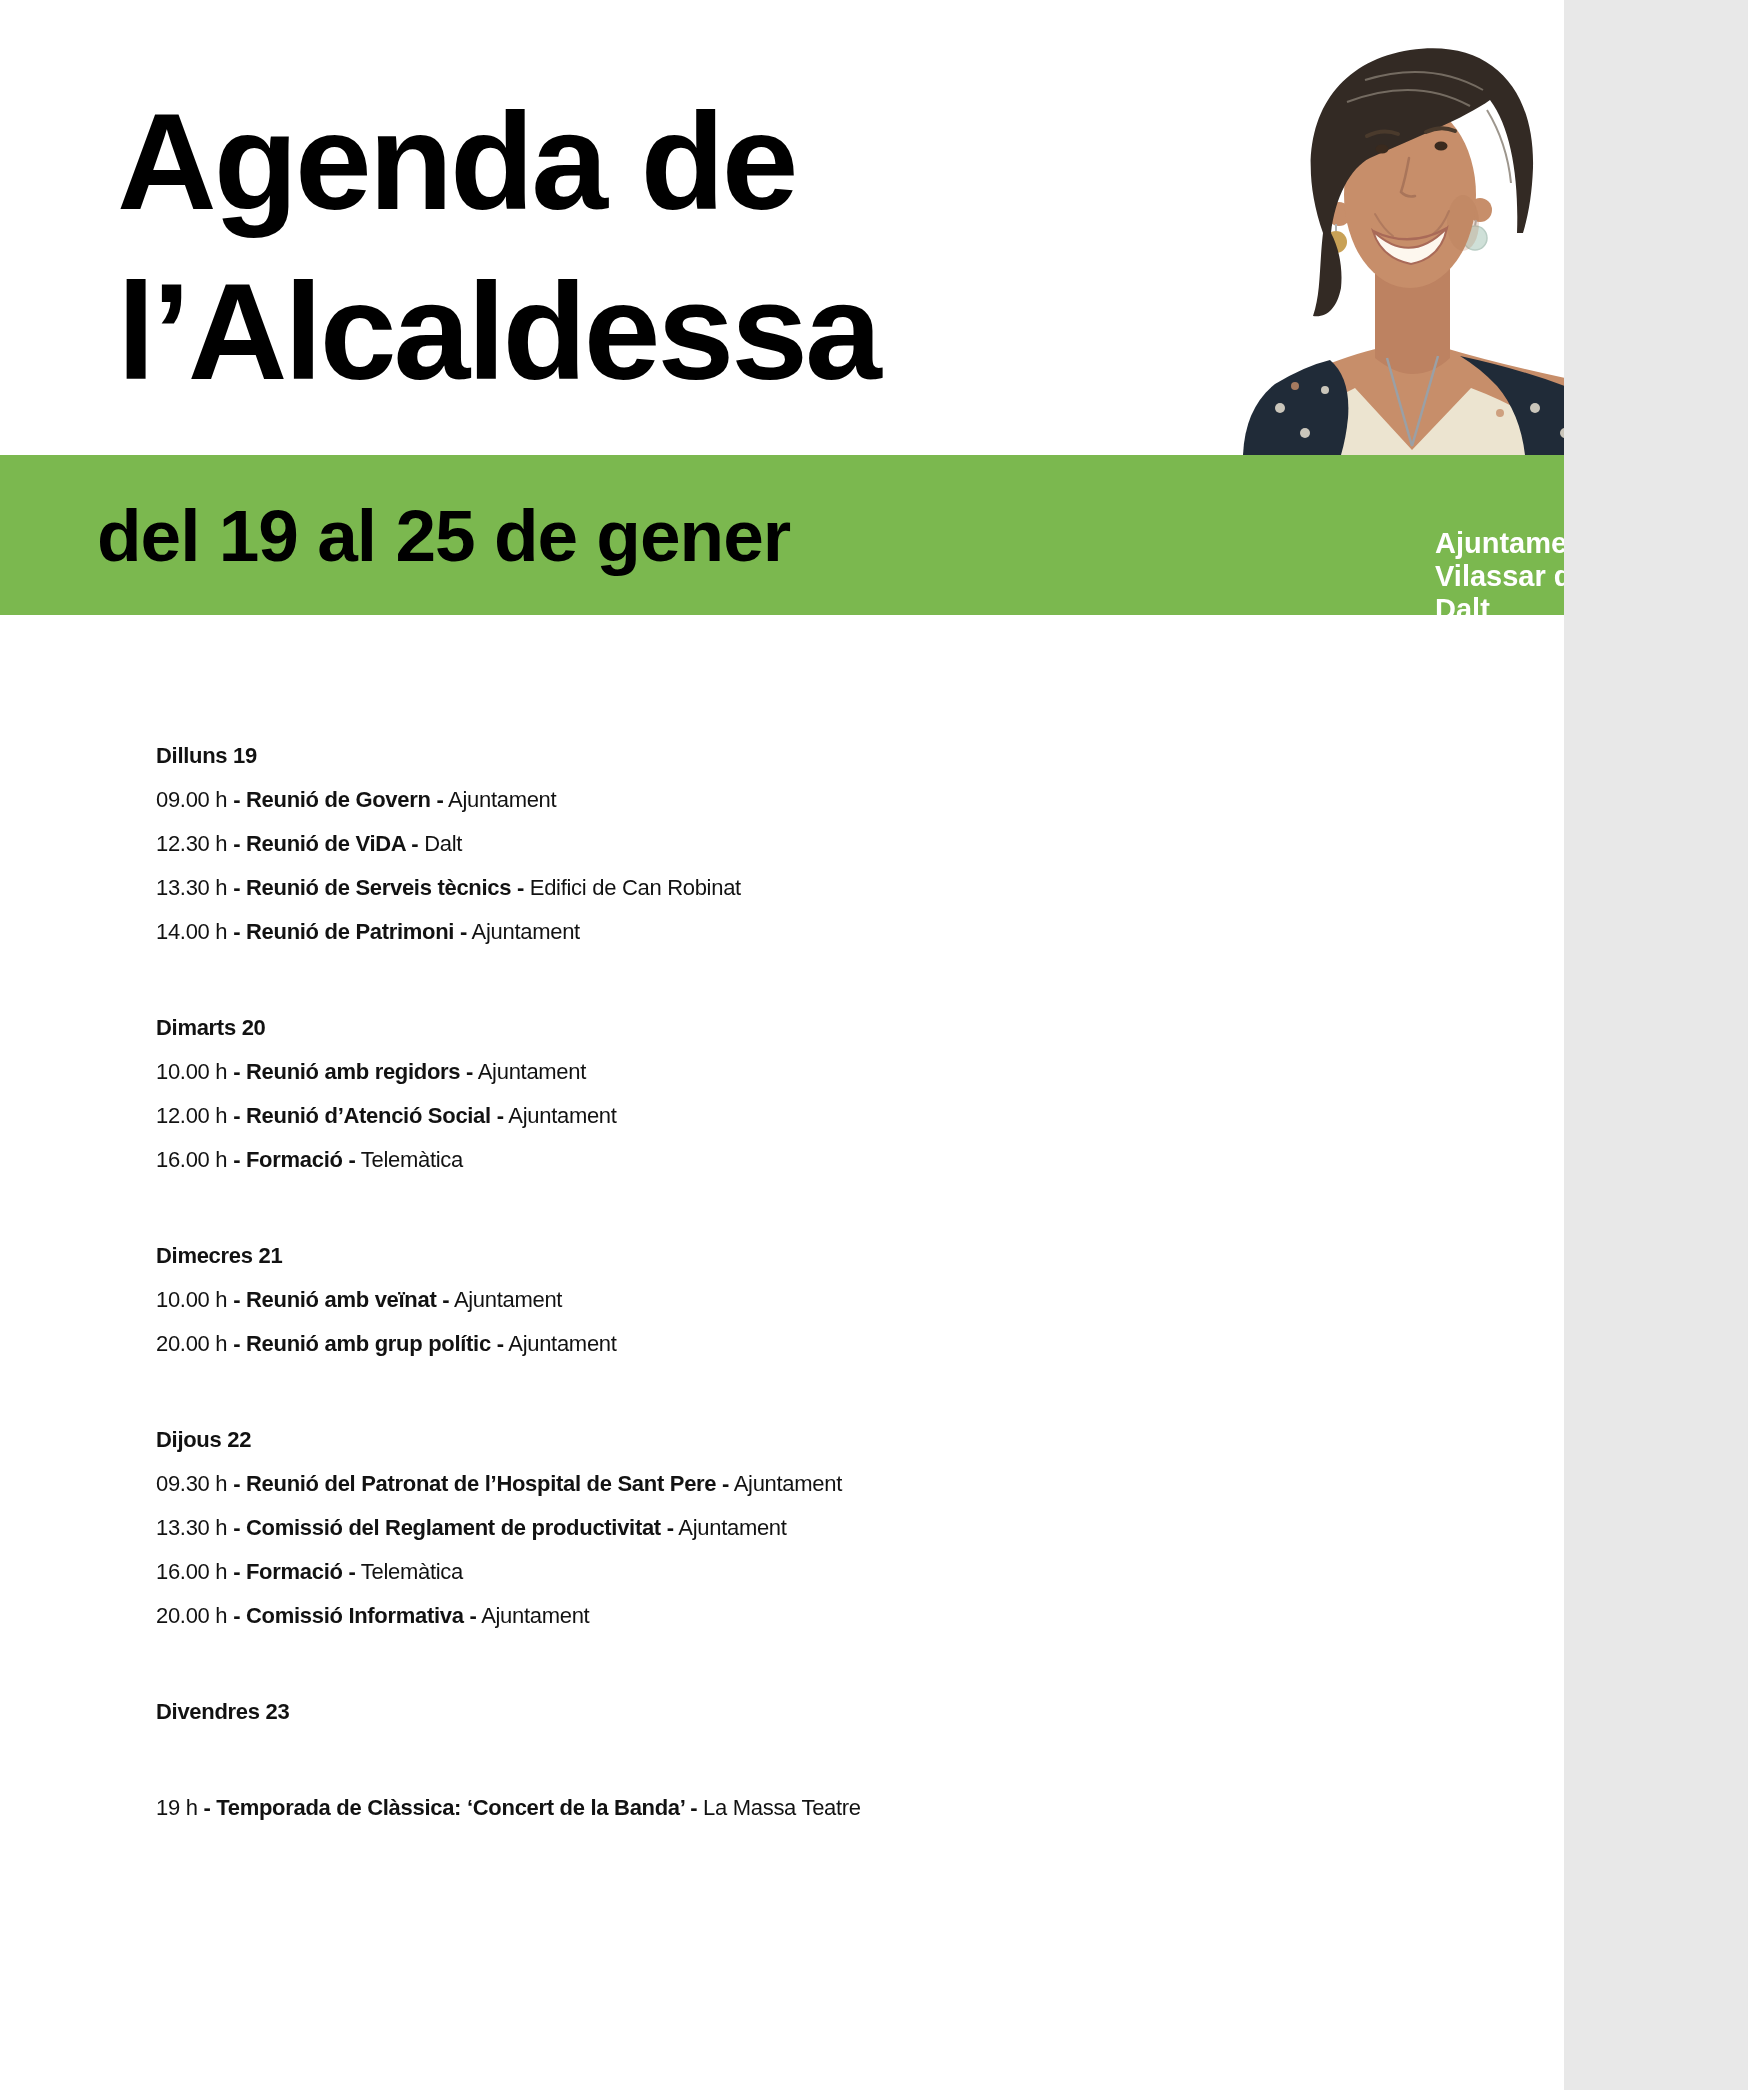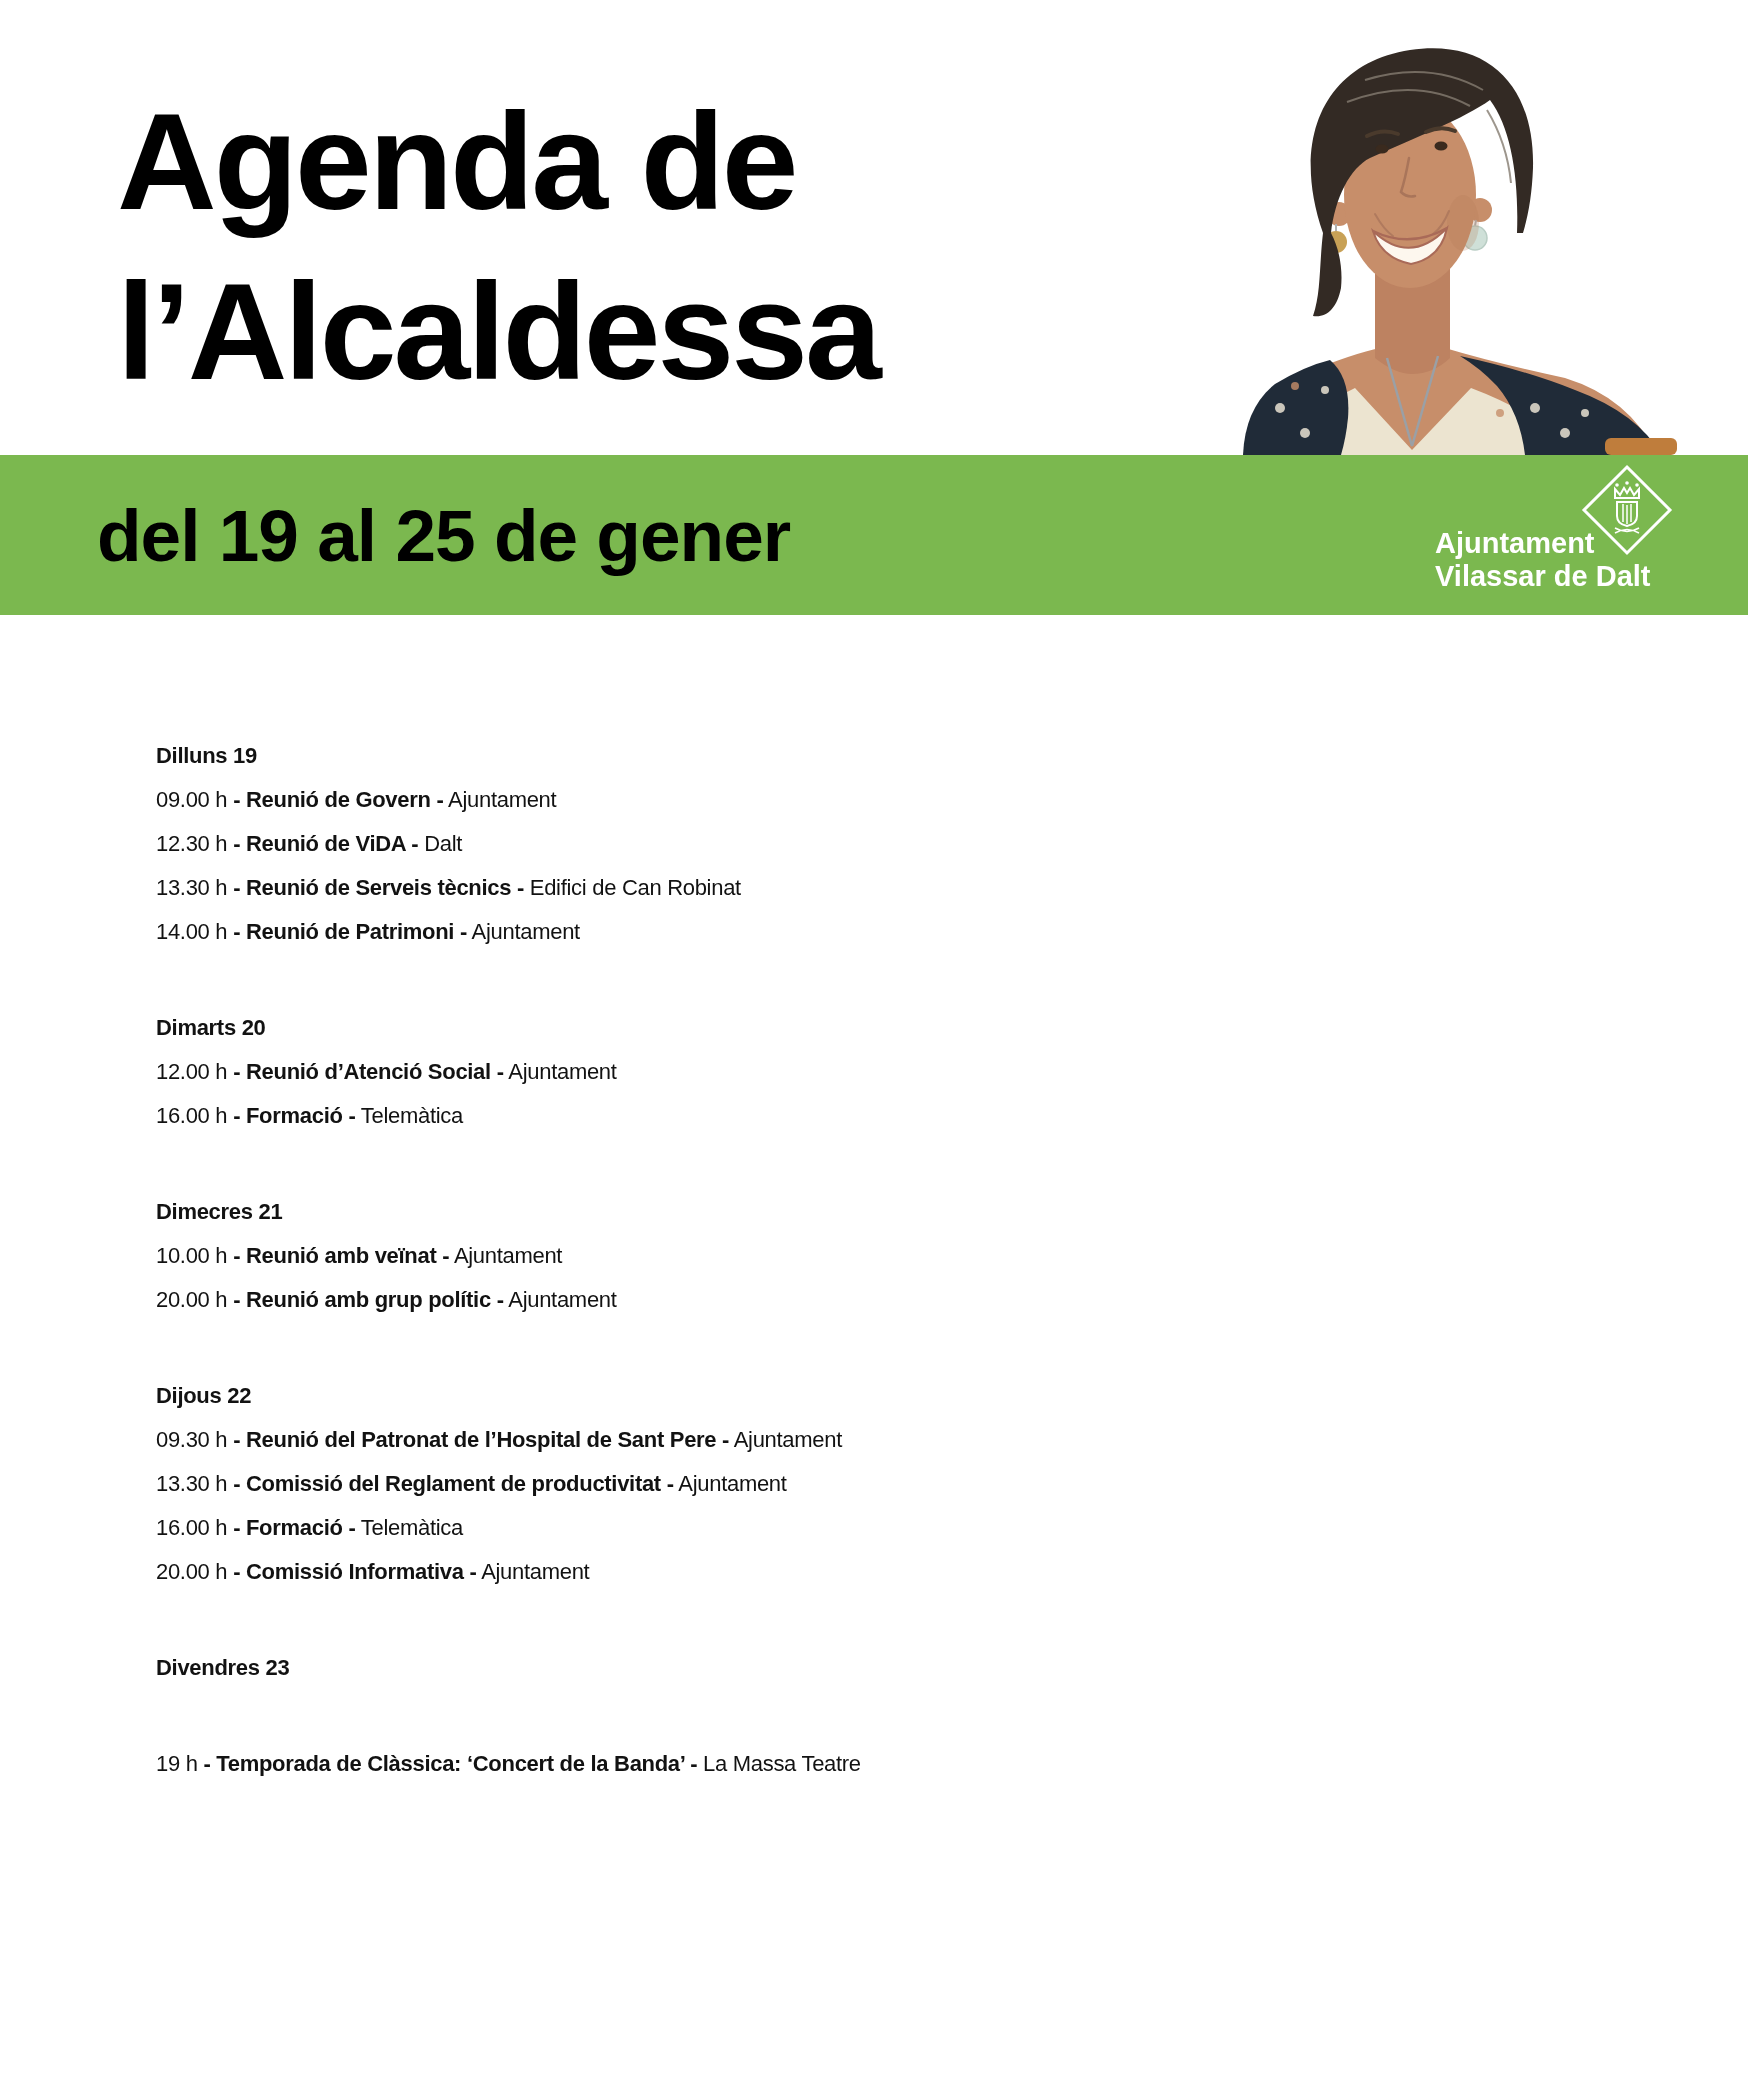--- a/index.html
+++ b/index.html
@@ -1,18 +1,18 @@
 <!DOCTYPE html>
 <html><head>
 <meta charset="utf-8">
 <style>
   html,body{margin:0;padding:0;background:#e8e8e8;}
   .page{
     position:relative;
-    width:1748px;height:2090px;
+    width:1564px;height:2090px;
     background:#ffffff;
     font-family:"Liberation Sans", sans-serif;
     overflow:hidden;
   }
   
   .title{
     position:absolute;left:117px;top:76px;margin:0;
     font-size:138px;line-height:170px;font-weight:bold;
     letter-spacing:-3px;color:#000;
   }
@@ -121,20 +121,21 @@
   <div class="schedule" id="schedule">
       <div class="day-block">
         <div class="day-name">Dilluns 19</div>
         <div class="event"><span>09.00 h </span><strong>- Reunió de Govern -</strong><span> Ajuntament</span></div>
         <div class="event"><span>12.30 h </span><strong>- Reunió de ViDA -</strong><span> Dalt</span></div>
         <div class="event"><span>13.30 h </span><strong>- Reunió de Serveis tècnics -</strong><span> Edifici de Can Robinat</span></div>
         <div class="event"><span>14.00 h </span><strong>- Reunió de Patrimoni -</strong><span> Ajuntament</span></div>
       </div>
       <div class="day-block">
         <div class="day-name">Dimarts 20</div>
+        <div class="event"><span>10.00 h </span><strong>- Reunió amb regidors -</strong><span> Ajuntament</span></div>
         <div class="event"><span>12.00 h </span><strong>- Reunió d’Atenció Social -</strong><span> Ajuntament</span></div>
         <div class="event"><span>16.00 h </span><strong>- Formació -</strong><span> Telemàtica</span></div>
       </div>
       <div class="day-block">
         <div class="day-name">Dimecres 21</div>
         <div class="event"><span>10.00 h </span><strong>- Reunió amb veïnat -</strong><span> Ajuntament</span></div>
         <div class="event"><span>20.00 h </span><strong>- Reunió amb grup polític -</strong><span> Ajuntament</span></div>
       </div>
       <div class="day-block">
         <div class="day-name">Dijous 22</div>

